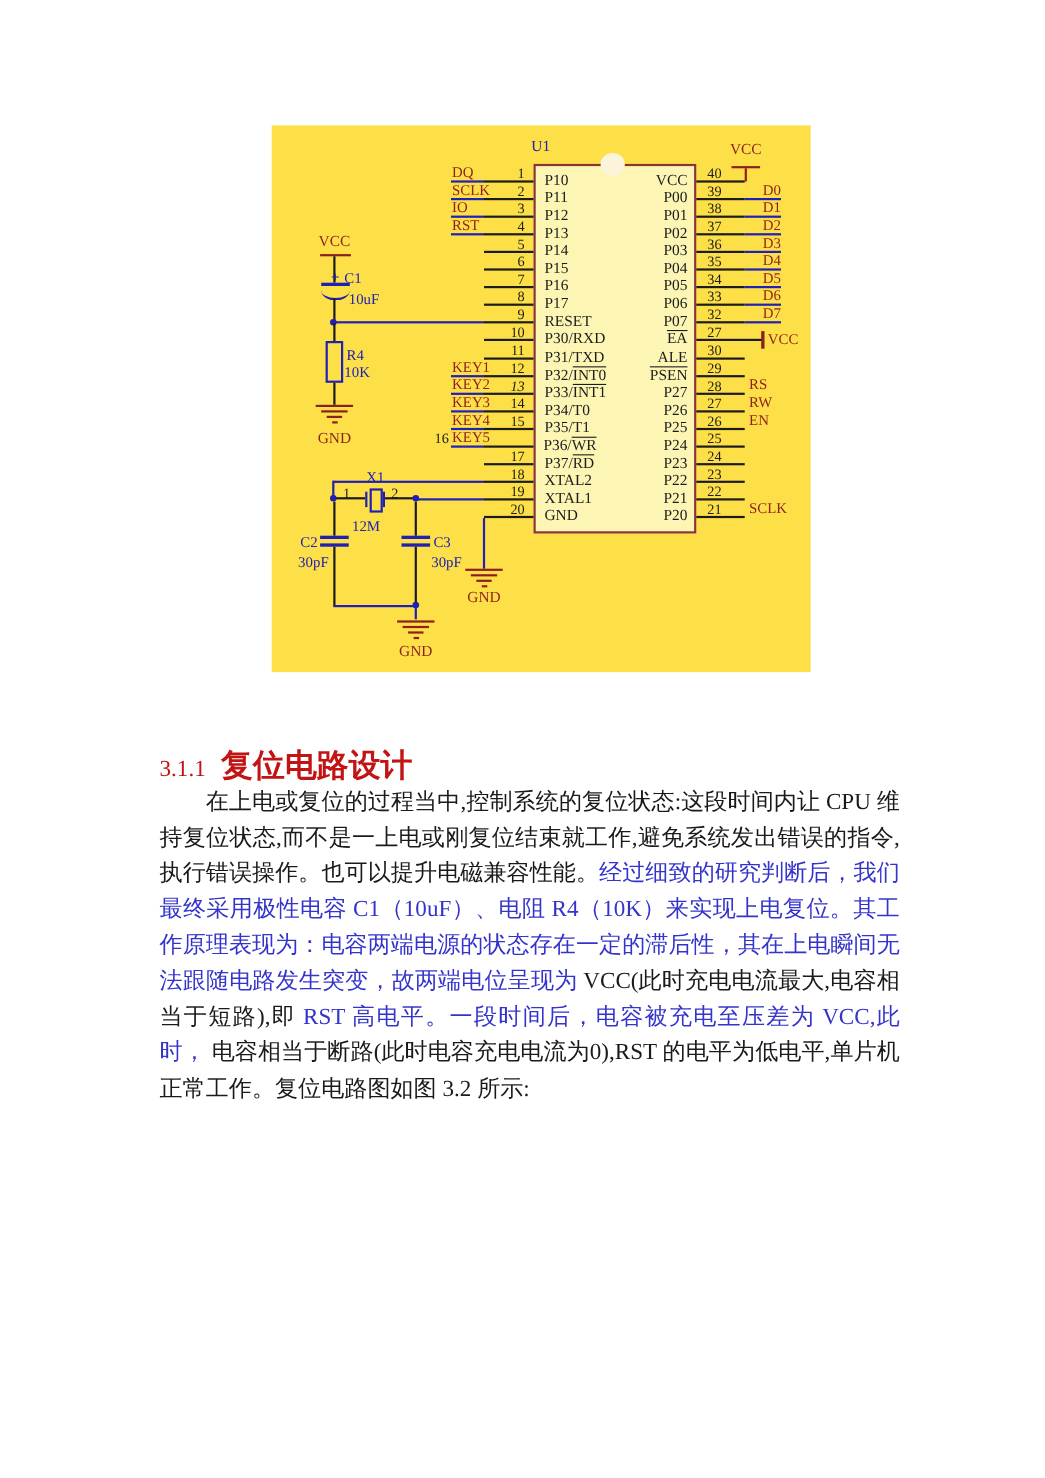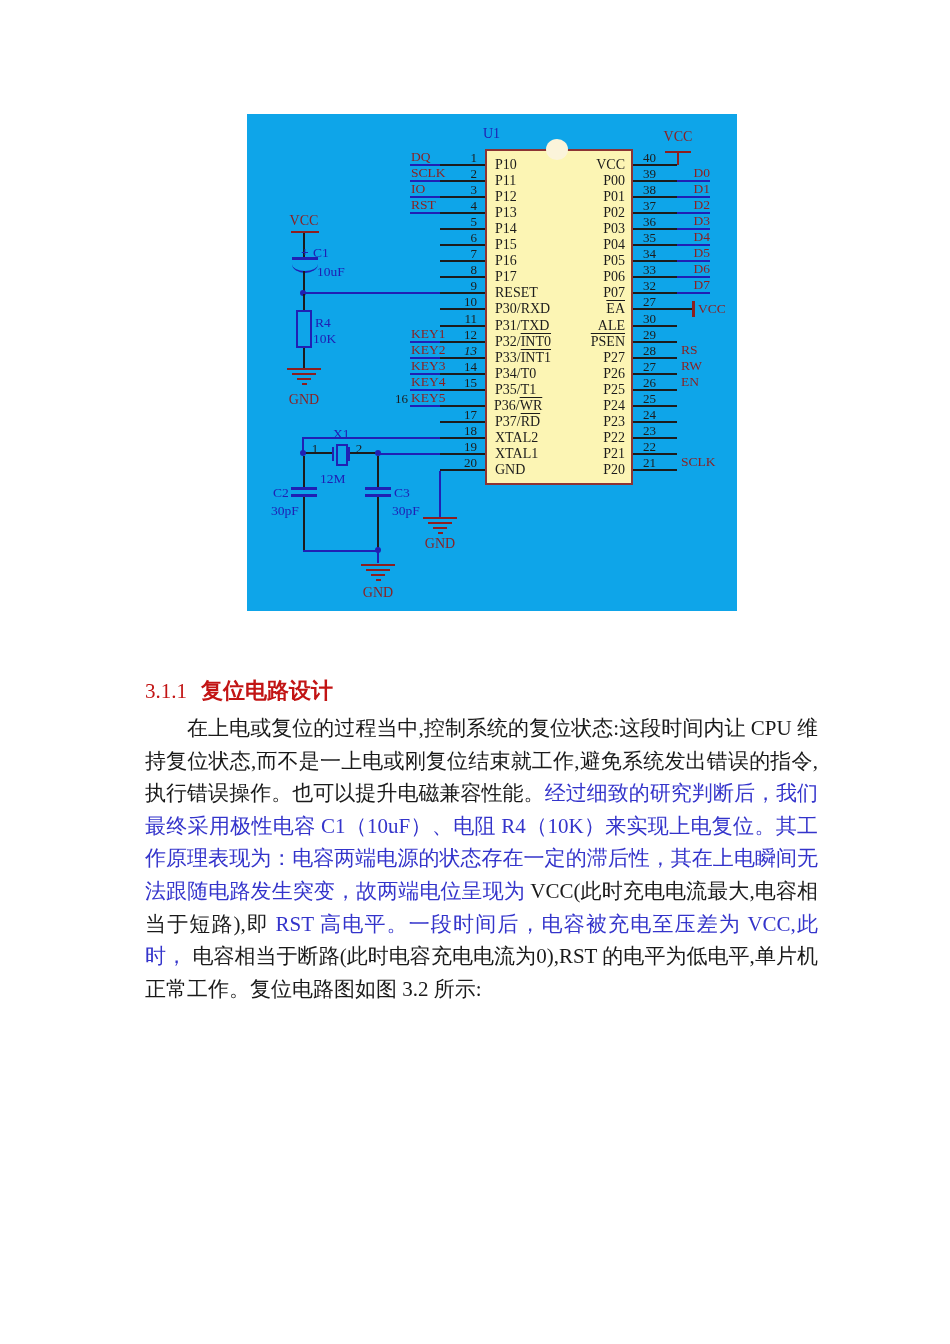--- a/index.html
+++ b/index.html
@@ -1,19 +1,19 @@
 <!DOCTYPE html>
 <html><head>
 <meta charset="utf-8">
 <style>
   html,body{margin:0;padding:0;background:#ffffff;}
   .page{position:relative;width:950px;height:1344px;background:#ffffff;overflow:hidden;
         font-family:"Liberation Serif","DejaVu Serif",serif;}
   
-  .schematic{position:absolute;left:247px;top:114px;width:490px;height:497px;background:#0ea5e9;}
+  .schematic{position:absolute;left:247px;top:114px;width:490px;height:497px;background:#fde047;}
   .chip{position:absolute;left:238px;top:35px;width:144px;height:332px;background:#fcf5b4;border:2px solid #8c3434;}
   .notch{position:absolute;left:299px;top:25px;width:22px;height:21px;border-radius:50%;background:#fbf4da;}
   .wire{position:absolute;height:2px;background:#1c1c1c;}
   .bwire{position:absolute;height:2px;background:#2020b4;}
   .rwire{position:absolute;height:2px;background:#8e1f1f;}
   .vwire{position:absolute;width:2px;background:#1c1c1c;}
   .vbwire{position:absolute;width:2px;background:#2020b4;}
   .vrwire{position:absolute;width:2px;background:#8e1f1f;}
   .dot{position:absolute;width:6px;height:6px;border-radius:50%;background:#2020b4;}
   .num{position:absolute;font-size:13px;color:#1c1c1c;height:15px;line-height:15px;}
@@ -25,21 +25,21 @@
   .rectblue{position:absolute;border:2px solid #2020b4;background:transparent;}
   .arc{position:absolute;width:26px;height:9px;border-bottom:2.5px solid #2020b4;
        border-radius:0 0 13px 13px / 0 0 9px 9px;}
   .gbar{position:absolute;height:2px;background:#8e1f1f;}
   
   .caption{position:absolute;left:145px;top:635px;width:673px;text-align:center;
            font-size:20px;color:#cf4141;}
   .heading{position:absolute;left:145px;top:676px;font-size:21px;color:#c21414;white-space:nowrap;}
   .heading .hnum{font-family:"Liberation Serif",serif;}
   .heading .htitle{font-family:"Liberation Sans","DejaVu Sans",sans-serif;font-weight:bold;
-                   font-size:22px;margin-left:14px;}
+                   font-size:29px;margin-left:14px;}
   .bodytext{position:absolute;left:145px;top:712px;width:673px;font-size:21px;line-height:32.6px;
             color:#1a1a1a;text-align:justify;text-indent:42px;}
   .bodytext .blue{color:#3434cb;}
 </style>
 </head>
 <body>
 
 <div class="page">
 
   <div class="schematic" id="sch">

